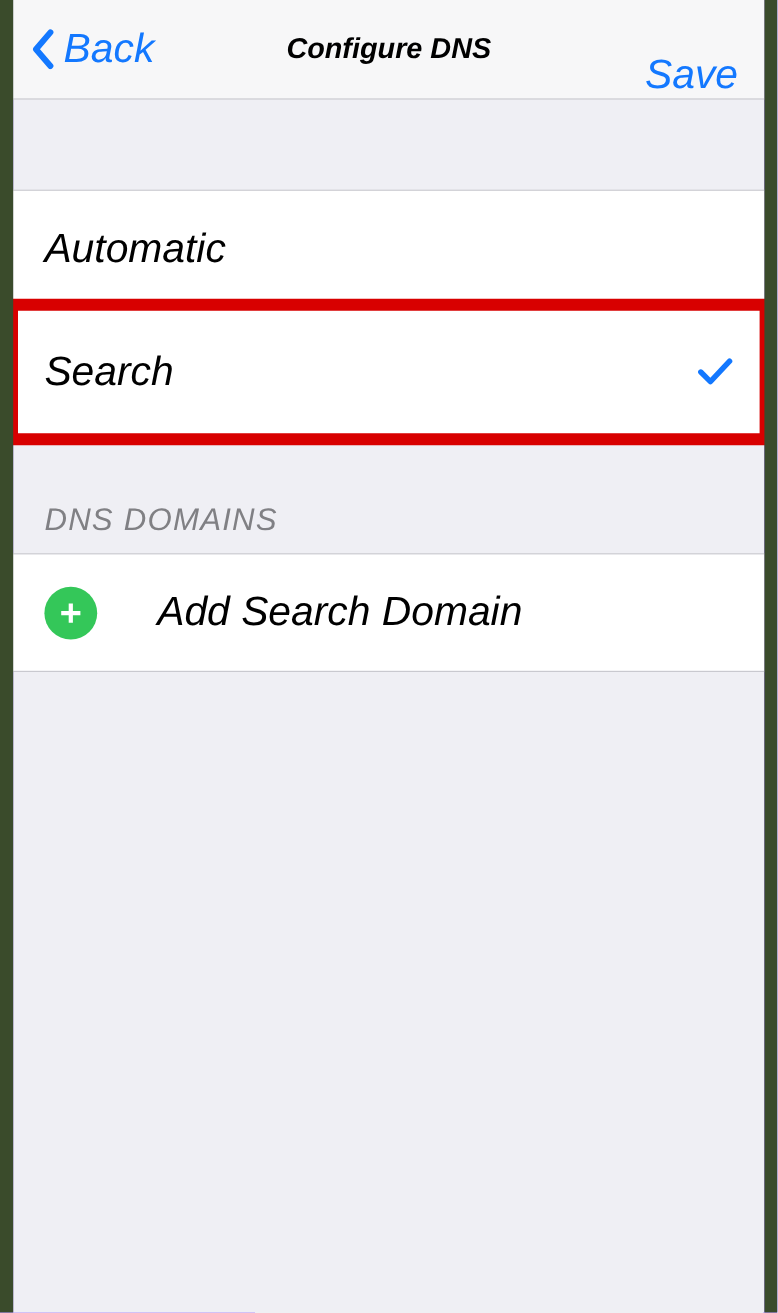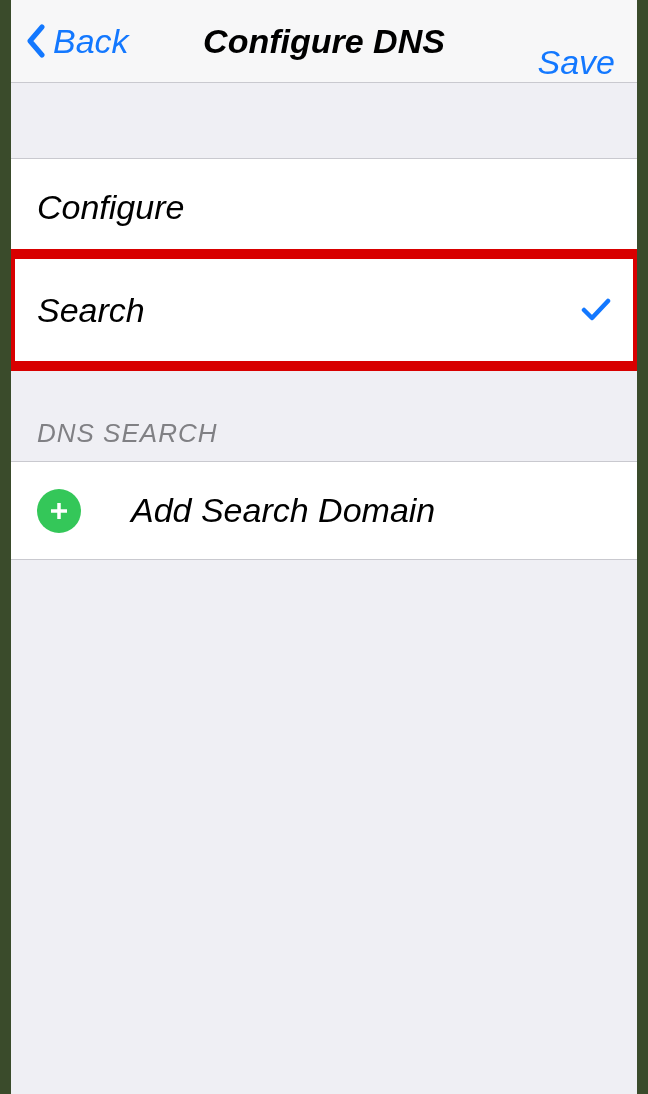--- a/index.html
+++ b/index.html
@@ -38,21 +38,21 @@
   .navbar {
     position: relative;
     height: 82px;
     background: #f7f7f8;
     border-bottom: 1px solid #c9c9cf;
     display: flex;
     align-items: center;
     justify-content: center;
   }
   .nav-title {
-    font-size: 34px;
+    font-size: 24px;
     font-weight: 700;
     color: #000;
   }
   .nav-back {
     position: absolute;
     left: 14px;
     top: 0; bottom: 0;
     display: flex;
     align-items: center;
     color: #1378ff;
@@ -201,32 +201,32 @@
       <div class="nav-title">Configure DNS</div>
       <div class="nav-save">
         <span>Save</span>
       </div>
     </div>
 
     <div class="gap-small"></div>
 
     <div class="group">
       <div class="row">
-        <span>Configure</span>
+        <span>Automatic</span>
       </div>
       <div class="row selected highlight-row">
         <span>Search</span>
         <svg class="check" viewBox="0 0 30 24">
           <polyline points="3,12 11,20 27,3" fill="none" stroke="#1378ff" stroke-width="4.5" stroke-linecap="round" stroke-linejoin="round"></polyline>
         </svg>
         <div class="highlight-box"></div>
       </div>
     </div>
 
-    <div class="section-header">DNS SEARCH</div>
+    <div class="section-header">DNS DOMAINS</div>
 
 
 
     <div class="group">
       <div class="edit-row">
         <div class="circle-btn circle-add">
           <svg viewBox="0 0 24 24">
             <line x1="4" y1="12" x2="20" y2="12"></line>
             <line x1="12" y1="4" x2="12" y2="20"></line>
           </svg>

